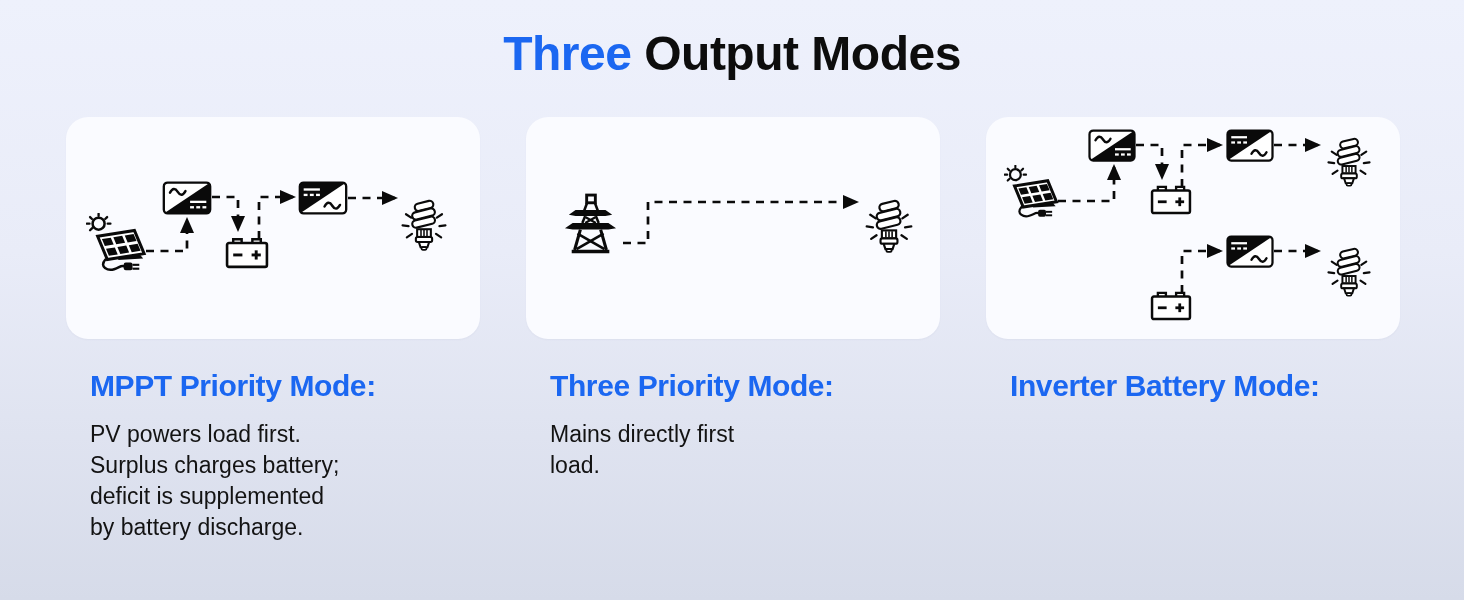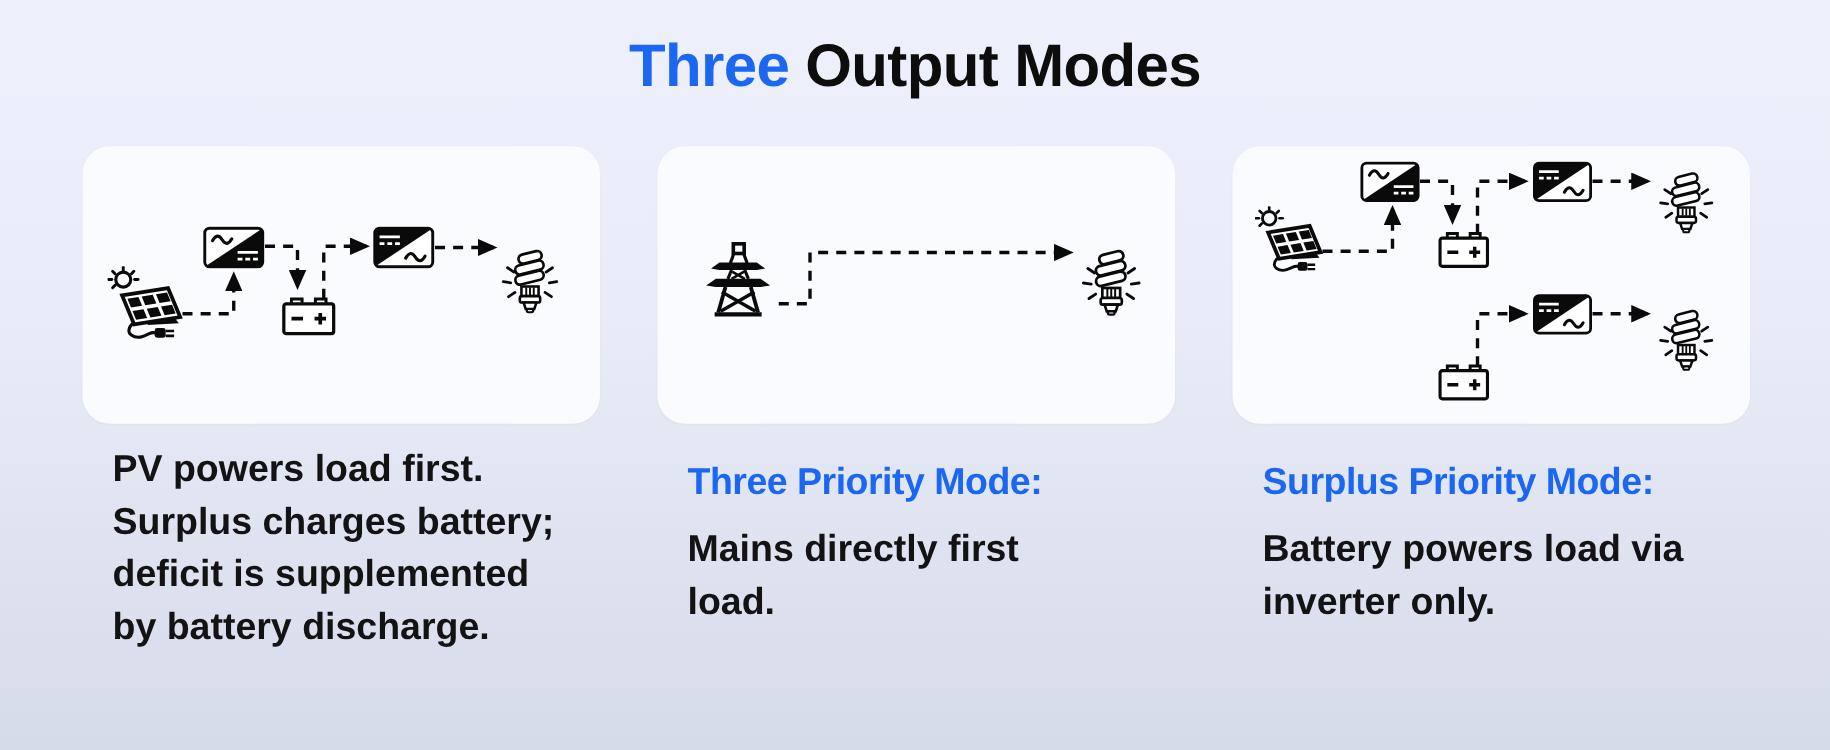--- a/index.html
+++ b/index.html
@@ -37,24 +37,24 @@
     margin:30px 0 0 0;
     padding:0 24px;
     font-size:30px;
     font-weight:800;
     letter-spacing:-0.4px;
     color:#1b67f1;
   }
   .mode-desc{
     margin:16px 0 0 0;
     padding:0 24px;
-    font-size:30px;
-    font-weight:700;
+    font-size:23px;
+    font-weight:400;
     color:#131313;
-    line-height:42px;
+    line-height:31px;
     white-space:pre-line;
   }
   .flow{stroke:#0a0a0a;stroke-width:2.7;fill:none;stroke-dasharray:8 6.5;}
 </style>
 </head>
 <body>
 
 <div class="page">
 
   <svg width="0" height="0" style="position:absolute" aria-hidden="true">
@@ -181,20 +181,21 @@
           <path class="flow" d="M146,80 H172 V112" marker-end="url(#arrow)"></path>
           <path class="flow" d="M193,122 V80 H227" marker-end="url(#arrow)"></path>
           <path class="flow" d="M282,81 H329" marker-end="url(#arrow)"></path>
           <use href="#ic-solar" x="20" y="96" width="62" height="62"></use>
           <use href="#ic-converter" x="96" y="64" width="50" height="34"></use>
           <use href="#ic-battery" x="158" y="116" width="46" height="37"></use>
           <use href="#ic-inverter" x="232" y="64" width="50" height="34"></use>
           <use href="#ic-bulb" x="334" y="80" width="48" height="55"></use>
         </svg>
       </div>
+      <div class="mode-heading">MPPT Priority Mode:</div>
       <div class="mode-desc">PV powers load first.
 Surplus charges battery;
 deficit is supplemented
 by battery discharge.</div>
     </div>
 
     <div class="col">
       <div class="card">
         <svg viewBox="0 0 414 222">
           <path class="flow" d="M97,126 H122 V85 H330" marker-end="url(#arrow)"></path>
@@ -219,19 +220,17 @@
           <use href="#ic-solar" x="18" y="48" width="56" height="56"></use>
           <use href="#ic-converter" x="102" y="12" width="48" height="33"></use>
           <use href="#ic-battery" x="163" y="64" width="44" height="35"></use>
           <use href="#ic-inverter" x="240" y="12" width="48" height="33"></use>
           <use href="#ic-bulb" x="340" y="18" width="46" height="53"></use>
           <use href="#ic-battery" x="163" y="170" width="44" height="35"></use>
           <use href="#ic-inverter" x="240" y="118" width="48" height="33"></use>
           <use href="#ic-bulb" x="340" y="128" width="46" height="53"></use>
         </svg>
       </div>
-      <div class="mode-heading">Surplus Priority Mode:</div>
-      <div class="mode-desc">Battery powers load via
-inverter only.</div>
+      <div class="mode-heading">Inverter Battery Mode:</div>
     </div>
 
   </div>
 </div>
 
 </body></html>

